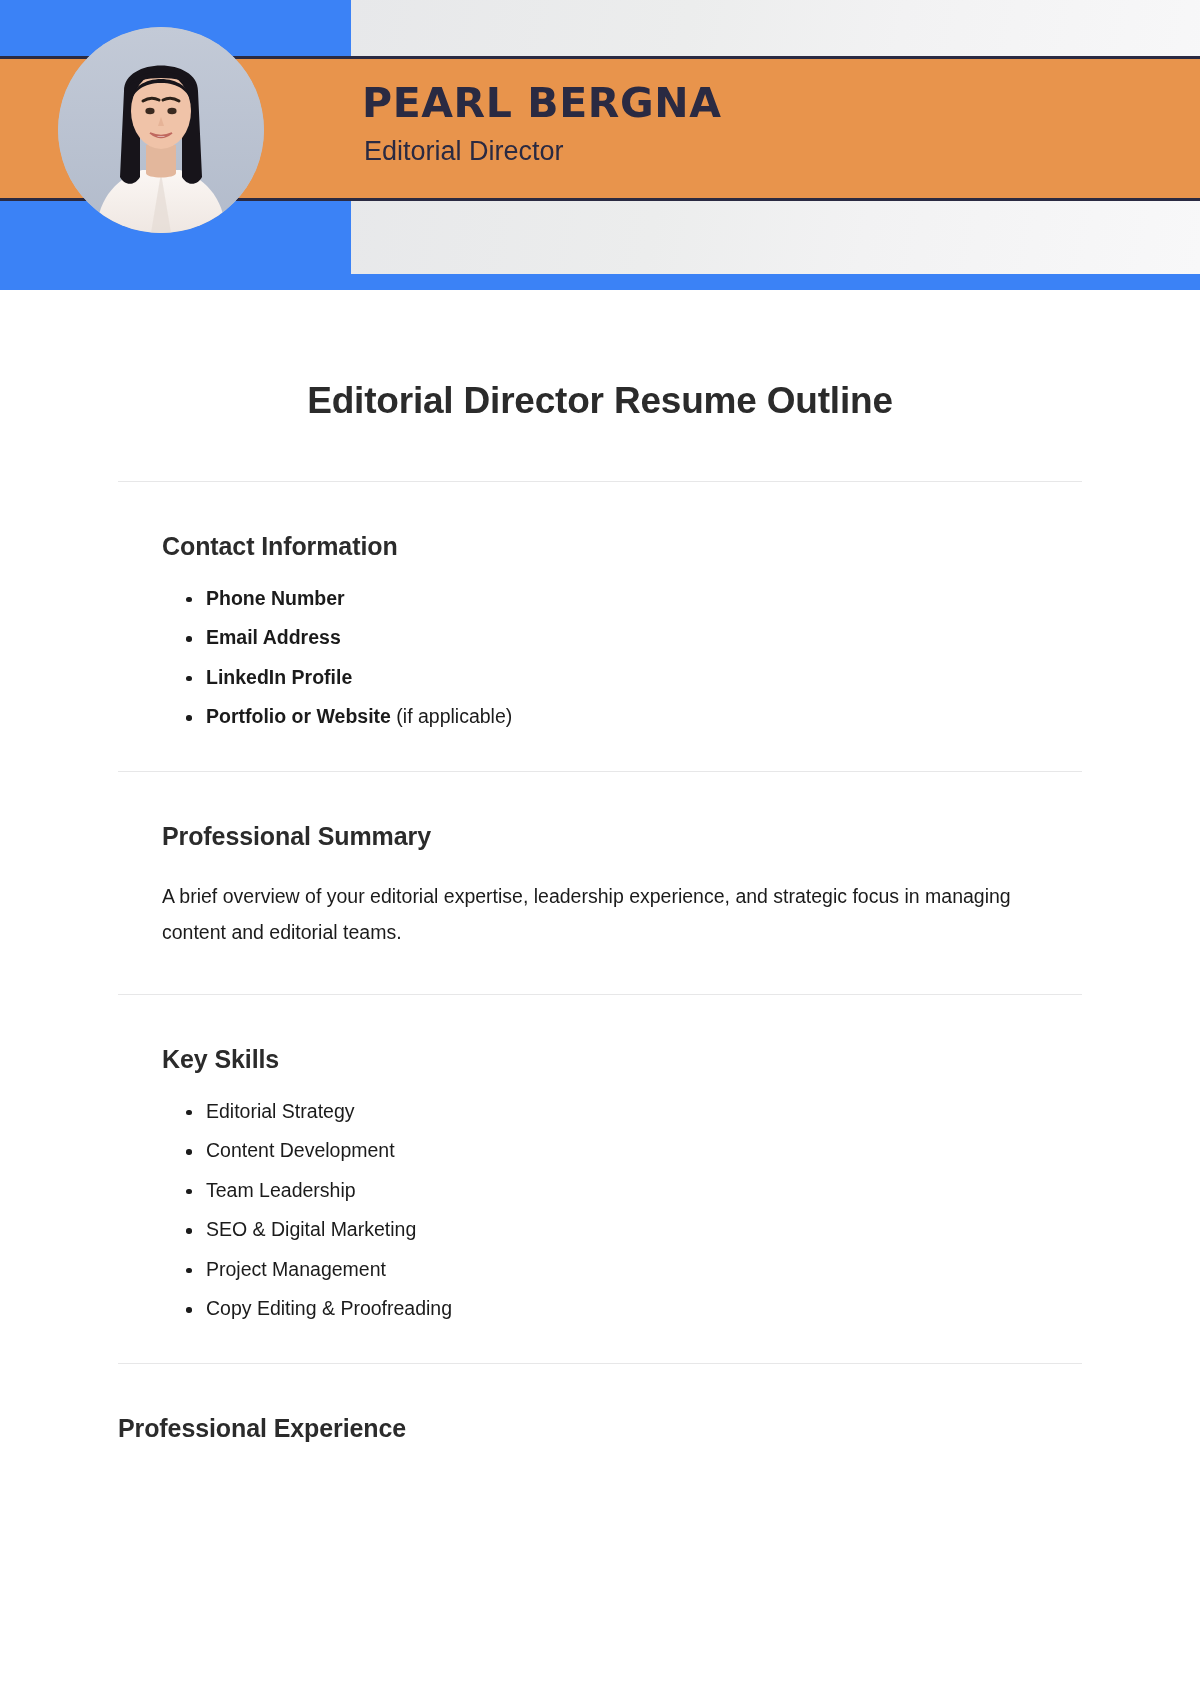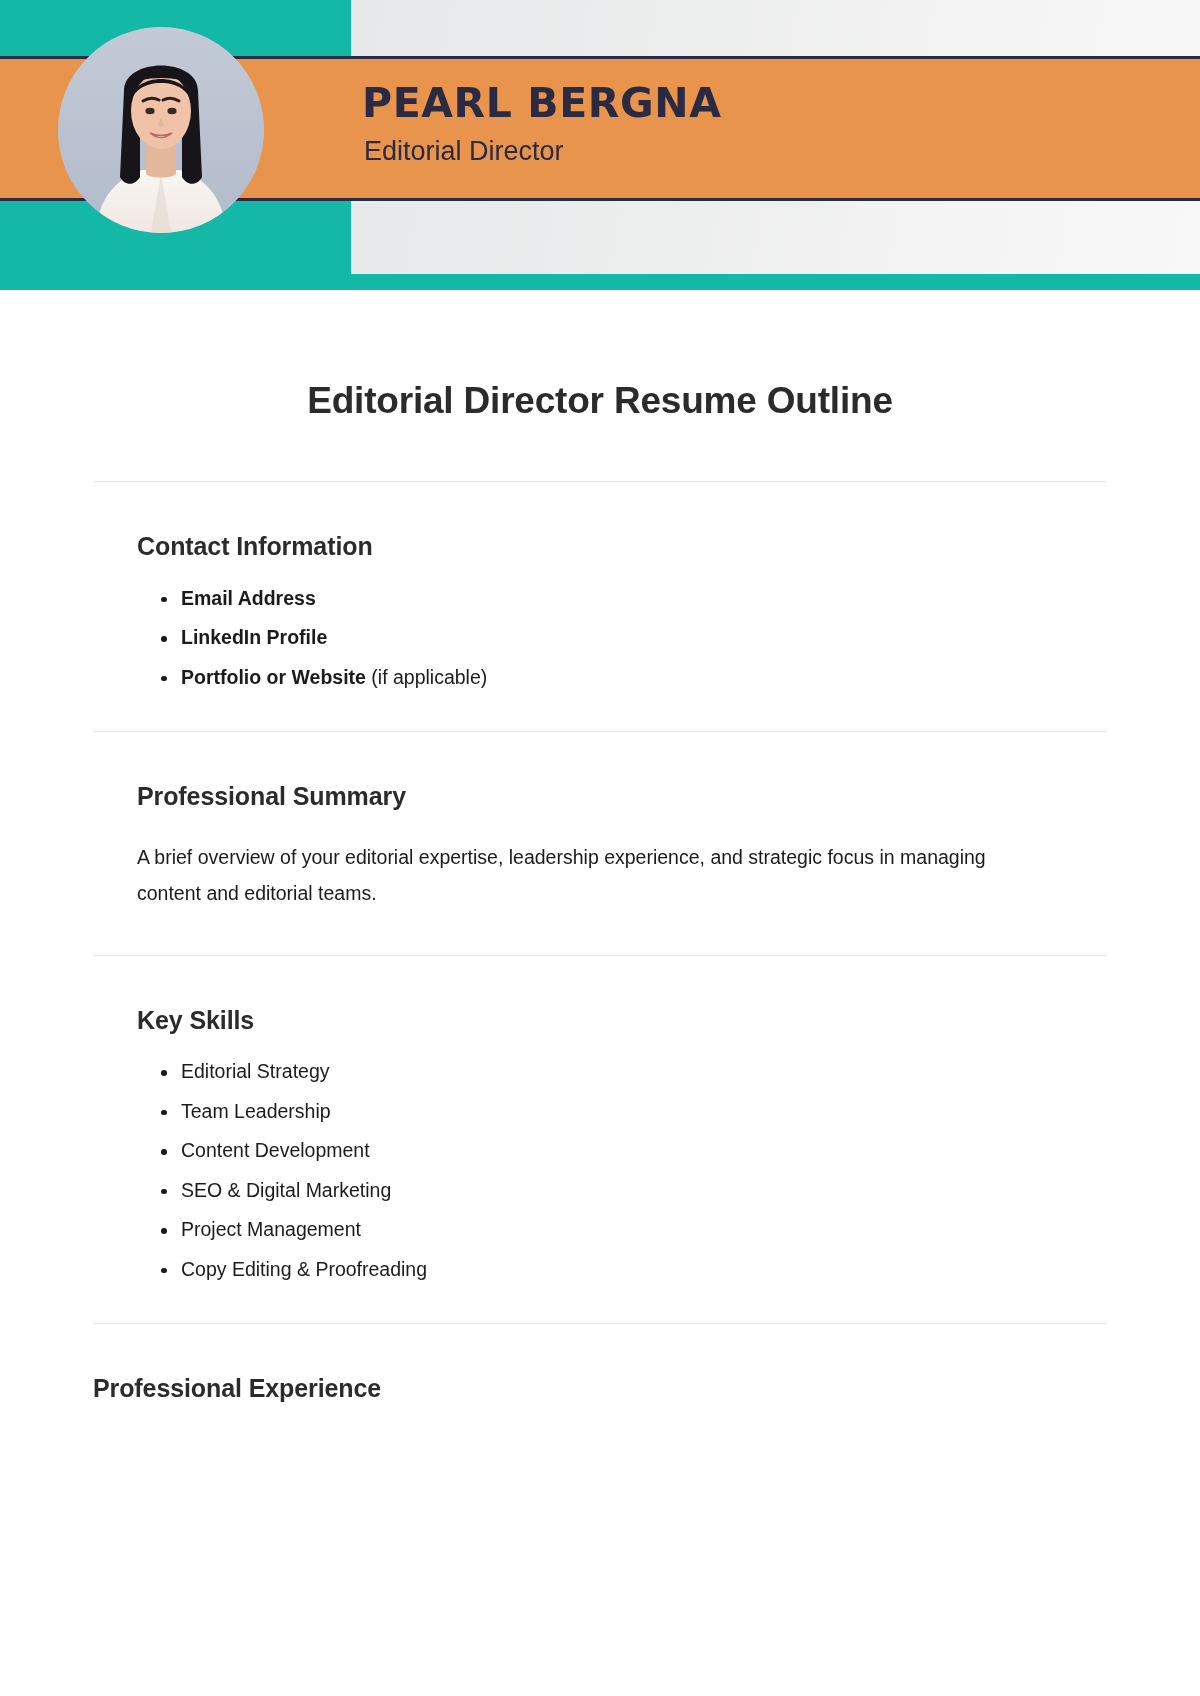--- a/index.html
+++ b/index.html
@@ -16,21 +16,21 @@
     color: #2b2b2b;
     -webkit-font-smoothing: antialiased;
     overflow: hidden;
   }
 
   
   .header {
     position: relative;
     width: 1200px;
     height: 290px;
-    background: #14b8a6;
+    background: #3b82f6;
     overflow: hidden;
   }
   
   .header-panel {
     position: absolute;
     left: 351px;
     top: 0px;
     right: 0px;
     height: 274px;
     background: linear-gradient(100deg, #e7e8ea 0%, #eceded 38%, #f2f2f3 62%, #f8f8f9 100%);
@@ -82,21 +82,21 @@
     border-radius: 50%;
     overflow: hidden;
     background: #b9c1d0;
     z-index: 8;
   }
   .avatar svg { display: block; width: 100%; height: 100%; }
 
   
   .doc {
     position: relative;
-    padding: 0 93px;
+    padding: 0 118px;
     box-sizing: border-box;
     width: 1200px;
   }
   .doc-title {
     margin: 0;
     padding-top: 88px;
     text-align: center;
     font-size: 37px;
     font-weight: 700;
     letter-spacing: -0.2px;
@@ -217,41 +217,42 @@
 
 <div class="doc">
 
   <h1 class="doc-title">Editorial Director Resume Outline</h1>
 
   <hr class="divider rule-top">
 
   <div class="section">
     <h2 class="section-heading">Contact Information</h2>
     <ul class="bullets bold">
+      <li><span>Phone Number</span><span class="note"></span></li>
       <li><span>Email Address</span><span class="note"></span></li>
       <li><span>LinkedIn Profile</span><span class="note"></span></li>
       <li><span>Portfolio or Website</span><span class="note"> (if applicable)</span></li>
     </ul>
   </div>
 
   <hr class="divider">
 
   <div class="section">
     <h2 class="section-heading">Professional Summary</h2>
     <p class="body-text">A brief overview of your editorial expertise, leadership experience, and strategic focus in managing content and editorial teams.</p>
   </div>
 
   <hr class="divider">
 
   <div class="section">
     <h2 class="section-heading">Key Skills</h2>
     <ul class="bullets">
       <li>Editorial Strategy</li>
+      <li>Content Development</li>
       <li>Team Leadership</li>
-      <li>Content Development</li>
       <li>SEO &amp; Digital Marketing</li>
       <li>Project Management</li>
       <li>Copy Editing &amp; Proofreading</li>
     </ul>
   </div>
 
   <hr class="divider">
 
   <div class="section-last">
     <h2 class="section-heading tight">Professional Experience</h2>

